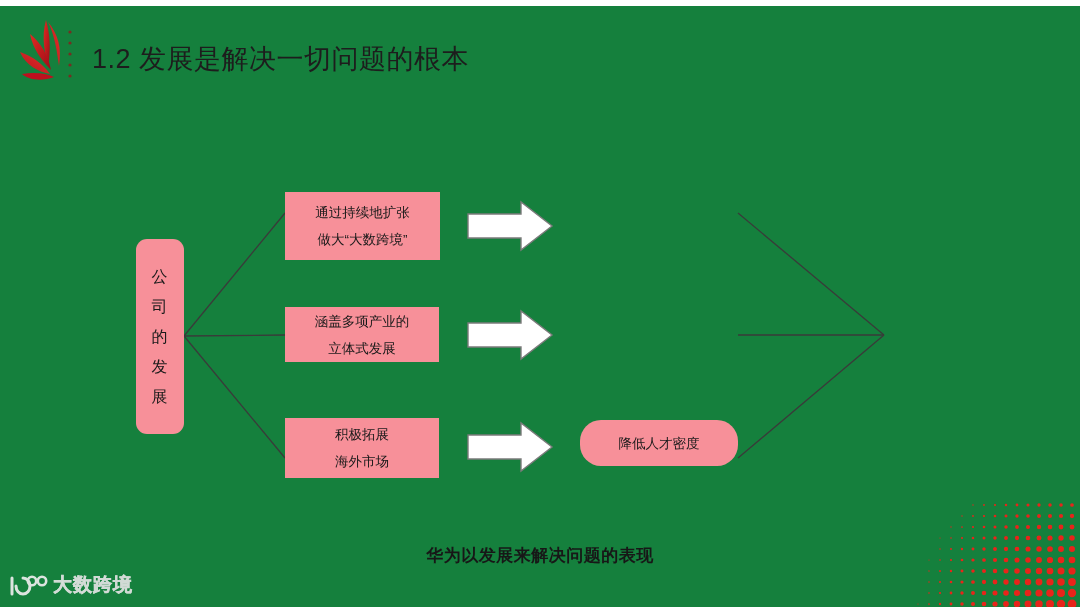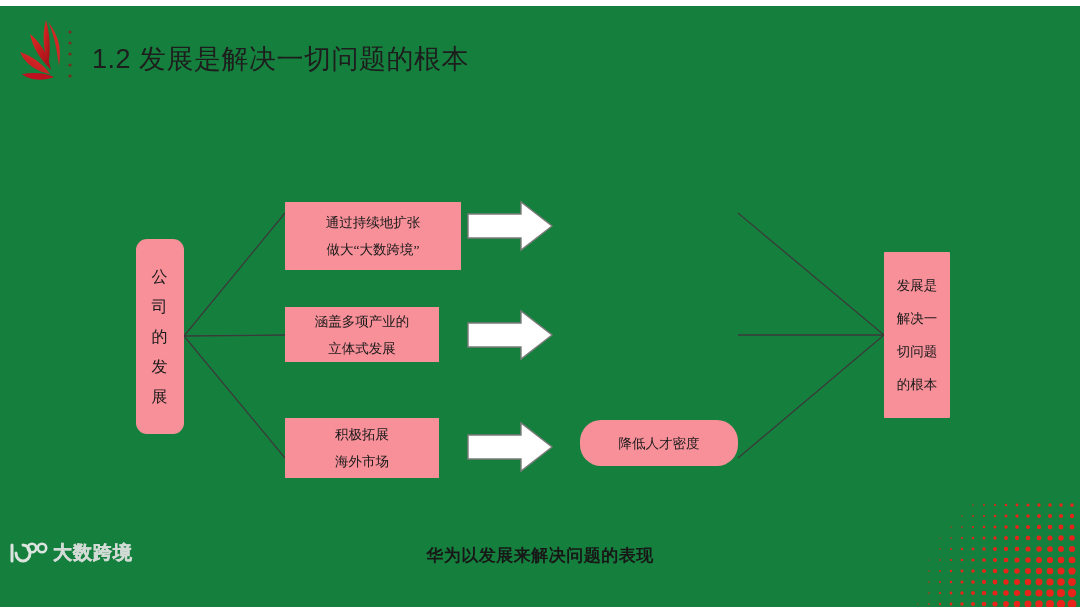--- a/index.html
+++ b/index.html
@@ -77,21 +77,21 @@
     letter-spacing: 1px;
   }
   .node-goal {
     border-radius: 1px;
     font-size: 13.5px;
     line-height: 33px;
   }
 
   #node-source { left: 136px; top: 233px; width: 48px;  height: 195px; }
 
-  #node-mid-1  { left: 285px; top: 196px; width: 176px; height: 68px; font-family: Liberation Serif, serif; }
+  #node-mid-1  { left: 285px; top: 186px; width: 155px; height: 68px; }
   #node-mid-2  { left: 285px; top: 301px; width: 154px; height: 55px; }
   #node-mid-3  { left: 285px; top: 412px; width: 154px; height: 60px; }
 
   #node-out-1  { left: 580px; top: 186px; width: 158px; height: 57px; }
   #node-out-2  { left: 580px; top: 302px; width: 158px; height: 50px; }
   #node-out-3  { left: 580px; top: 414px; width: 158px; height: 46px; border-radius: 21px; }
 
   #node-goal   { left: 884px; top: 246px; width: 66px;  height: 166px; }
 
   .block-arrow {
@@ -113,23 +113,23 @@
     font-size: 17px;
     font-weight: bold;
     color: #171717;
     letter-spacing: 0.5px;
   }
 
   
   #watermark {
     position: absolute;
     left: 8px;
-    top: 534px;
+    top: 566px;
     display: flex;
-    align-items: center;
+    align-items: flex-end;
     gap: 5px;
     opacity: 0.92;
   }
   #watermark-text {
     font-size: 19px;
     font-weight: bold;
     color: #eeeeee;
     letter-spacing: 1px;
     -webkit-text-stroke: 0.4px #e2e2e2;
   }
@@ -219,26 +219,20 @@
       <polygon points="2,15 55,15 55,3 86,27 55,51 55,39 2,39" fill="#ffffff" stroke="#7b7b7b" stroke-width="1.4" stroke-linejoin="miter"></polygon>
     </svg>
     <svg class="block-arrow" id="arrow-3" viewBox="0 0 88 54">
       <polygon points="2,15 55,15 55,3 86,27 55,51 55,39 2,39" fill="#ffffff" stroke="#7b7b7b" stroke-width="1.4" stroke-linejoin="miter"></polygon>
     </svg>
 
     <div class="node" id="node-out-3">
       <span class="line">降低人才密度</span>
     </div>
 
-    <div class="node node-goal" id="node-goal">
-      <span class="line">发展是</span>
-      <span class="line">解决一</span>
-      <span class="line">切问题</span>
-      <span class="line">的根本</span>
-    </div>
   </div>
 
   <div id="caption">华为以发展来解决问题的表现</div>
 
   <div id="watermark">
     <svg width="40" height="24" viewBox="0 0 40 24">
       <path d="M4 4 L4 20" stroke="#ededed" stroke-width="3" stroke-linecap="round"></path>
       <path d="M8 12 a7 8 0 1 0 7 -8" stroke="#ededed" stroke-width="3" fill="none" stroke-linecap="round"></path>
       <circle cx="24" cy="7" r="4.2" fill="none" stroke="#ededed" stroke-width="2.6"></circle>
       <circle cx="34" cy="7" r="4.2" fill="none" stroke="#ededed" stroke-width="2.6"></circle>

